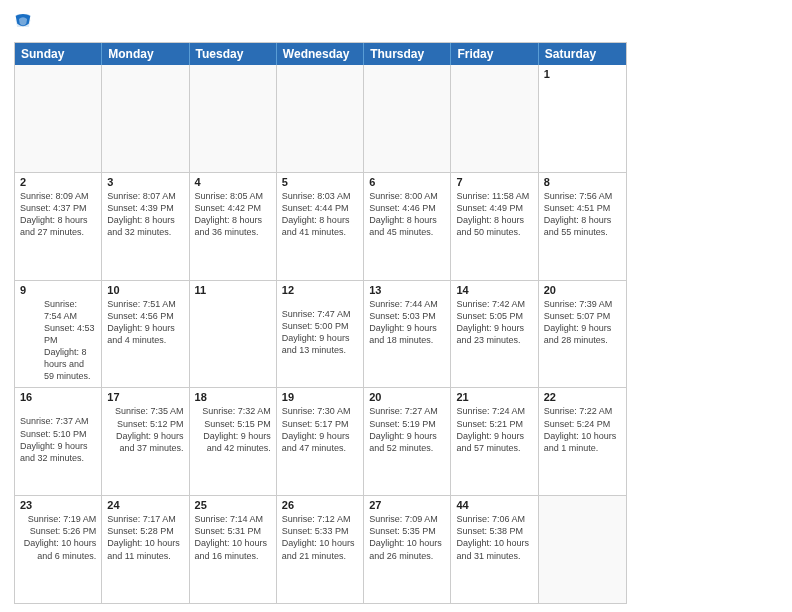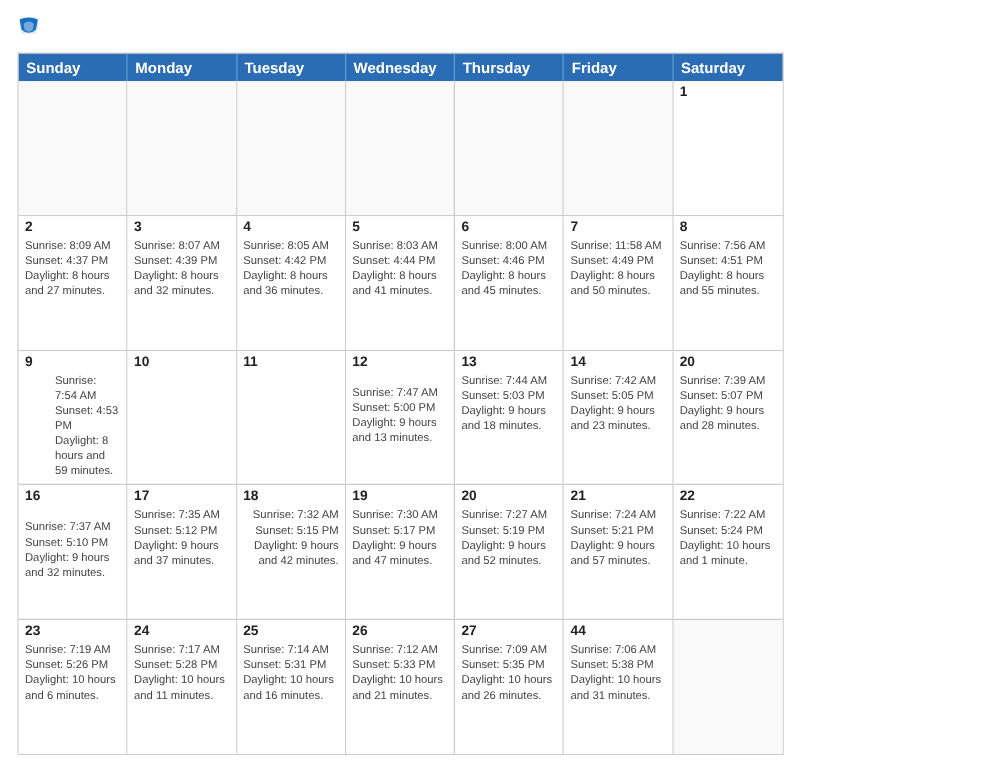--- a/index.html
+++ b/index.html
@@ -200,20 +200,23 @@
         </div>
         <div class="cal-row">
           <div class="cal-cell">
             <span class="day-num">9</span>
             <div class="cell-text" style="white-space: pre-line; margin-left: 24px;">Sunrise: 7:54 AM
 Sunset: 4:53 PM
 Daylight: 8 hours and 59 minutes.</div>
           </div>
           <div class="cal-cell">
             <span class="day-num">10</span>
+            <div class="cell-text" style="white-space: pre-line;">Sunrise: 7:51 AM
+Sunset: 4:56 PM
+Daylight: 9 hours and 4 minutes.</div>
           </div>
           <div class="cal-cell">
             <span class="day-num">11</span>
           </div>
           <div class="cal-cell">
             <span class="day-num">12</span>
             <div class="cell-text" style="white-space: pre-line; margin-top: 12px;">Sunrise: 7:47 AM
 Sunset: 5:00 PM
 Daylight: 9 hours and 13 minutes.</div>
           </div>
@@ -238,21 +241,21 @@
         </div>
         <div class="cal-row">
           <div class="cal-cell">
             <span class="day-num">16</span>
             <div class="cell-text" style="white-space: pre-line; margin-top: 12px;">Sunrise: 7:37 AM
 Sunset: 5:10 PM
 Daylight: 9 hours and 32 minutes.</div>
           </div>
           <div class="cal-cell">
             <span class="day-num">17</span>
-            <div class="cell-text" style="white-space: pre-line;">Sunrise: 7:35 AM
+            <div class="cell-text" style="white-space: pre-line; text-align: right;">Sunrise: 7:35 AM
 Sunset: 5:12 PM
 Daylight: 9 hours and 37 minutes.</div>
           </div>
           <div class="cal-cell">
             <span class="day-num">18</span>
             <div class="cell-text" style="white-space: pre-line; text-align: right;">Sunrise: 7:32 AM
 Sunset: 5:15 PM
 Daylight: 9 hours and 42 minutes.</div>
           </div>
           <div class="cal-cell">
@@ -276,21 +279,21 @@
           <div class="cal-cell">
             <span class="day-num">22</span>
             <div class="cell-text" style="white-space: pre-line;">Sunrise: 7:22 AM
 Sunset: 5:24 PM
 Daylight: 10 hours and 1 minute.</div>
           </div>
         </div>
         <div class="cal-row">
           <div class="cal-cell">
             <span class="day-num">23</span>
-            <div class="cell-text" style="white-space: pre-line;">Sunrise: 7:19 AM
+            <div class="cell-text" style="white-space: pre-line; text-align: right;">Sunrise: 7:19 AM
 Sunset: 5:26 PM
 Daylight: 10 hours and 6 minutes.</div>
           </div>
           <div class="cal-cell">
             <span class="day-num">24</span>
             <div class="cell-text" style="white-space: pre-line;">Sunrise: 7:17 AM
 Sunset: 5:28 PM
 Daylight: 10 hours and 11 minutes.</div>
           </div>
           <div class="cal-cell">

